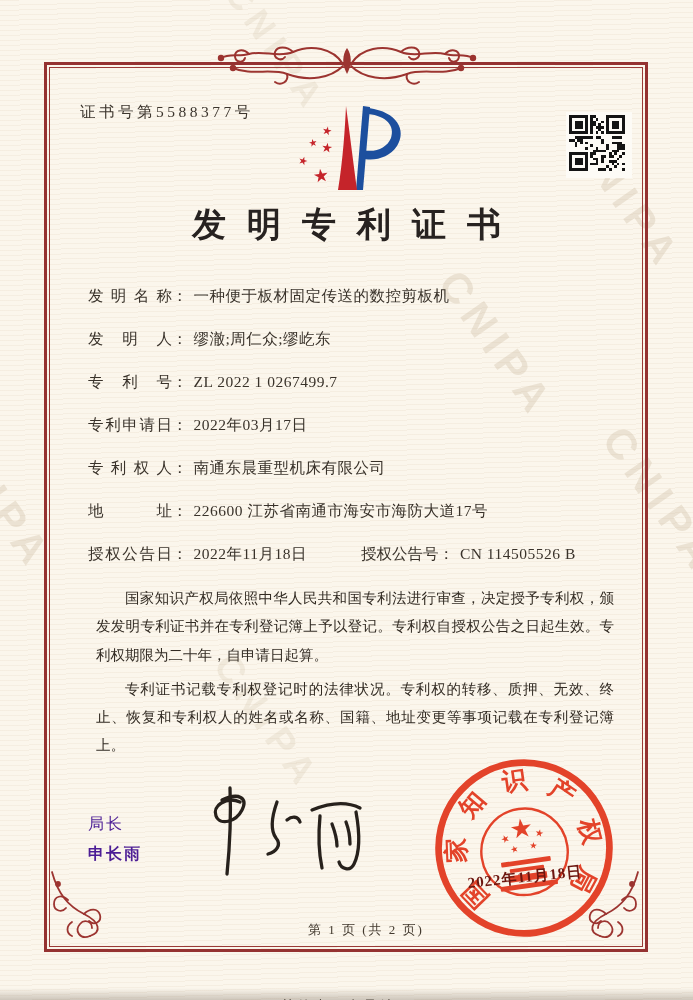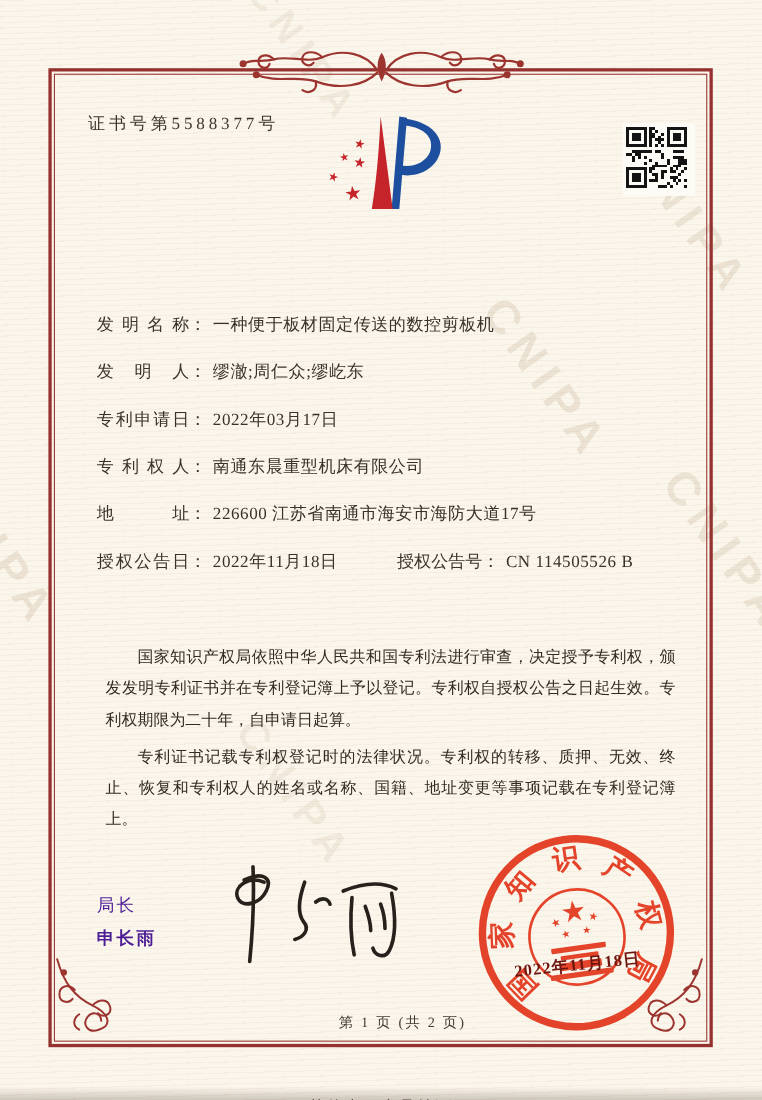--- a/index.html
+++ b/index.html
@@ -312,27 +312,31 @@
         <rect x="5" y="20" width="1" height="1" fill="#141414"></rect>
         <rect x="6" y="20" width="1" height="1" fill="#141414"></rect>
         <rect x="11" y="20" width="1" height="1" fill="#141414"></rect>
         <rect x="12" y="20" width="1" height="1" fill="#141414"></rect>
         <rect x="13" y="20" width="1" height="1" fill="#141414"></rect>
         <rect x="15" y="20" width="1" height="1" fill="#141414"></rect>
         <rect x="20" y="20" width="1" height="1" fill="#141414"></rect>
       </svg>
   </div>
 
+  <div class="title">发明专利证书</div>
 
   <div class="fields">
     <div class="frow">
       <span class="flabel">发明名称</span><span class="fcolon">：</span><span class="fvalue">一种便于板材固定传送的数控剪板机</span>
     </div>
     <div class="frow">
       <span class="flabel">发明人</span><span class="fcolon">：</span><span class="fvalue">缪澈;周仁众;缪屹东</span>
+    </div>
+    <div class="frow">
+      <span class="flabel">专利号</span><span class="fcolon">：</span><span class="fvalue">ZL 2022 1 0267499.7</span>
     </div>
     <div class="frow">
       <span class="flabel">专利申请日</span><span class="fcolon">：</span><span class="fvalue">2022年03月17日</span>
     </div>
     <div class="frow">
       <span class="flabel">专利权人</span><span class="fcolon">：</span><span class="fvalue">南通东晨重型机床有限公司</span>
     </div>
     <div class="frow">
       <span class="flabel">地址</span><span class="fcolon">：</span><span class="fvalue">226600 江苏省南通市海安市海防大道17号</span>
     </div>

